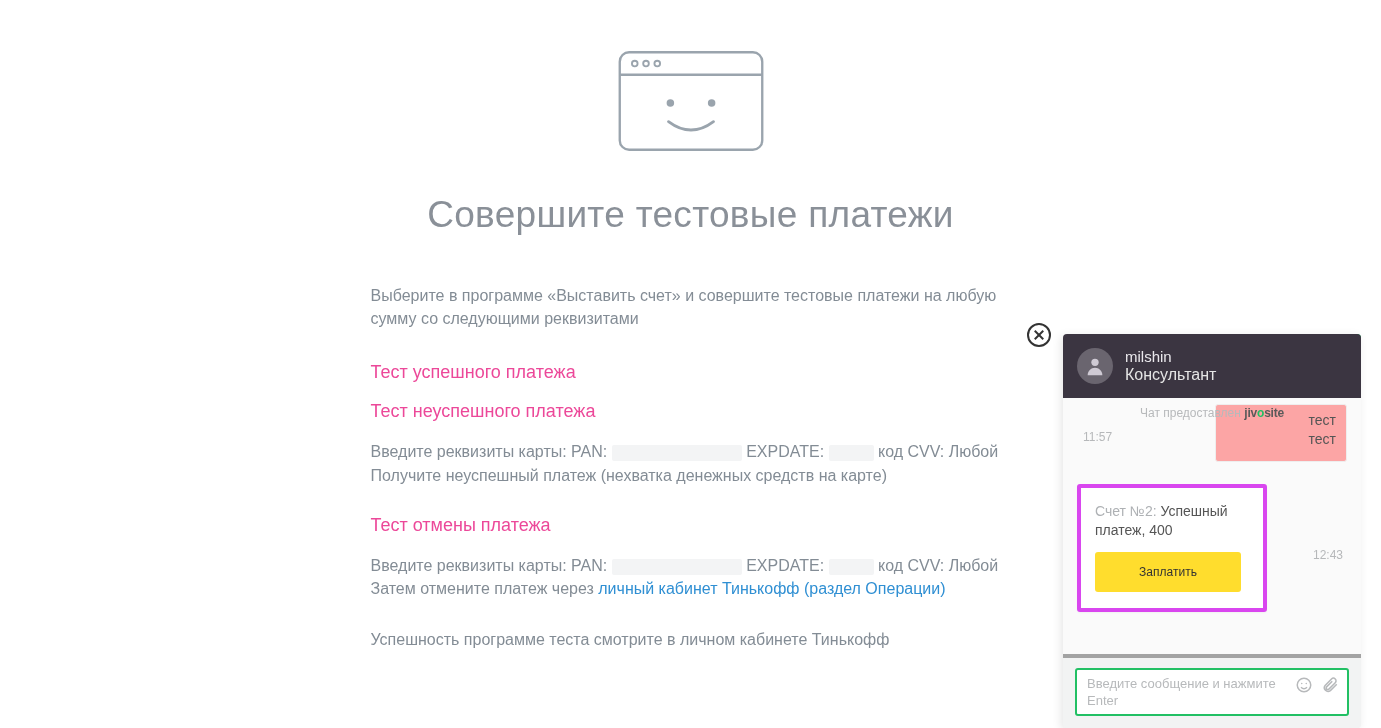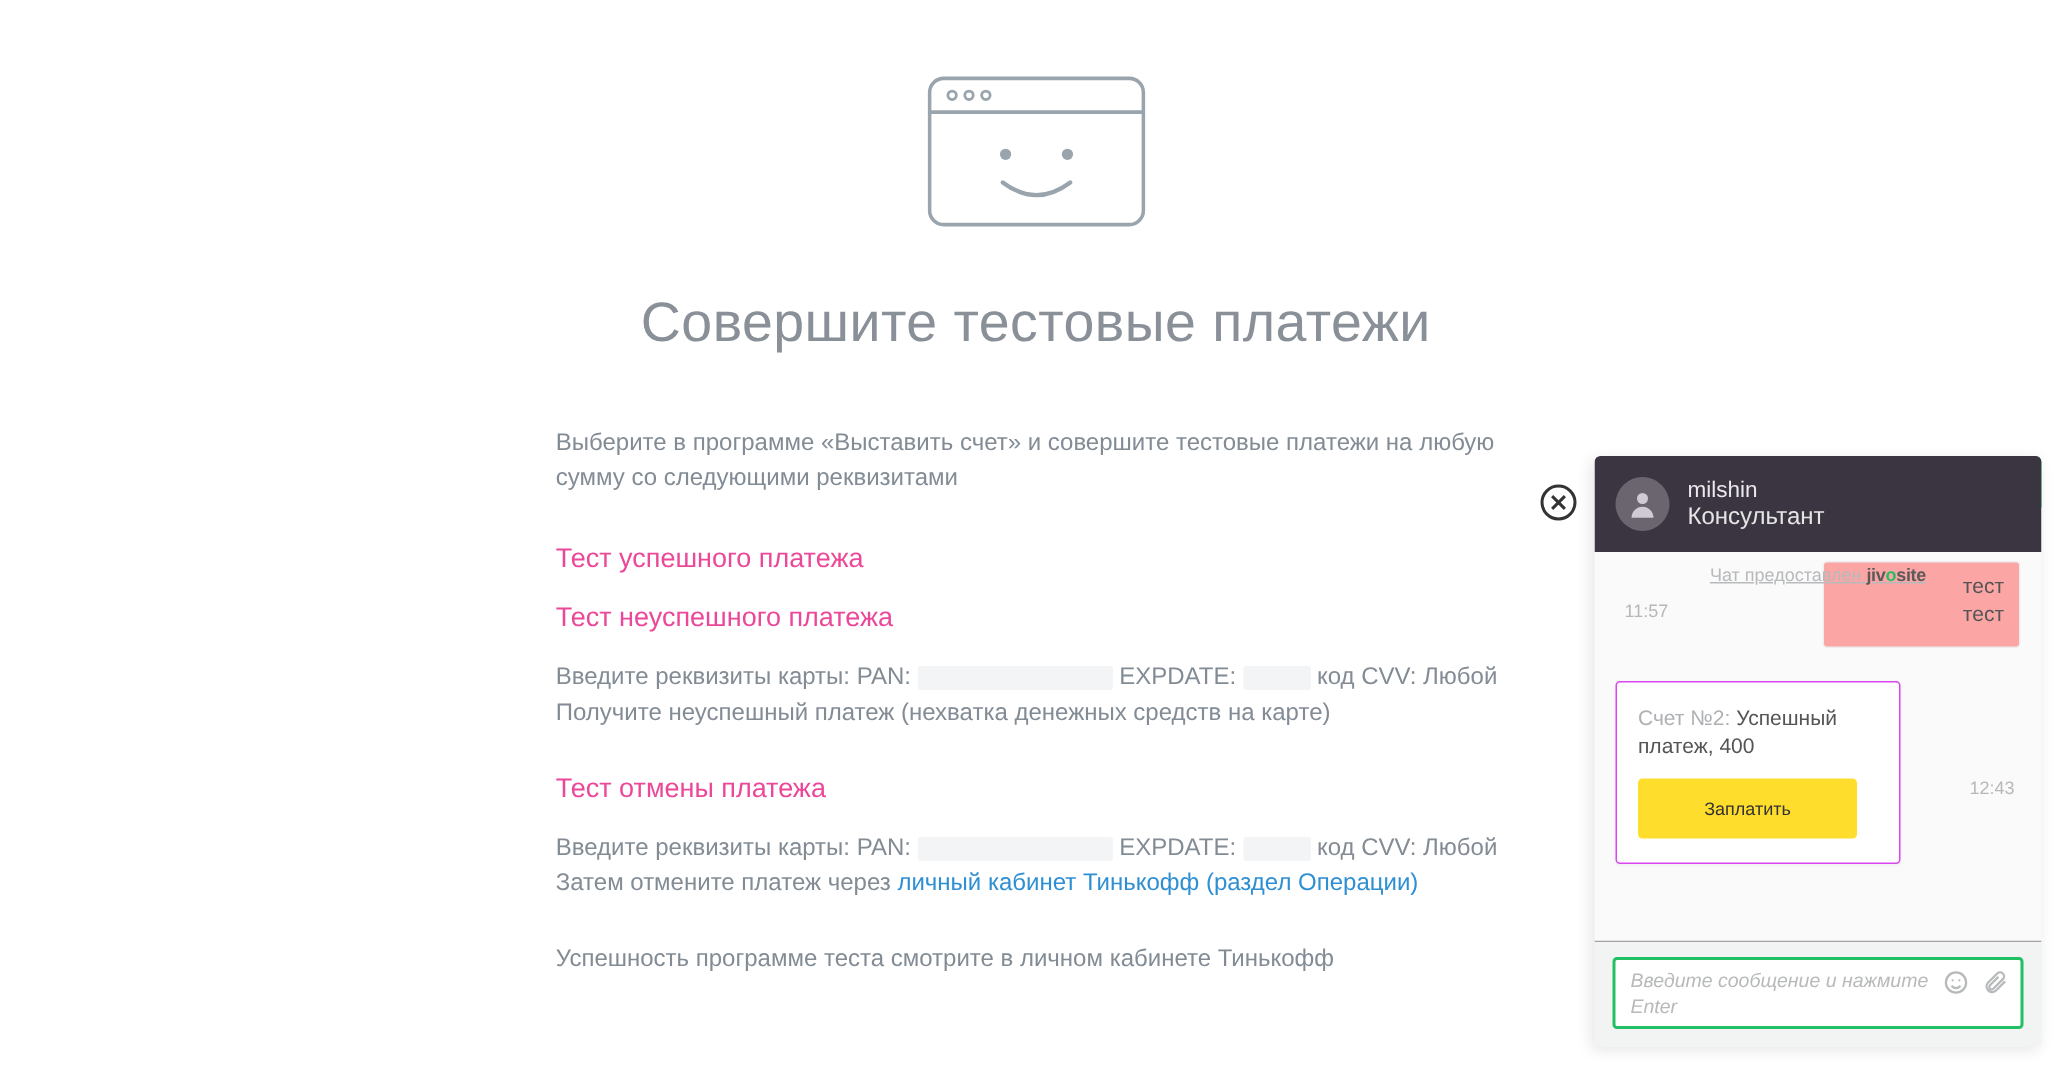--- a/index.html
+++ b/index.html
@@ -14,41 +14,41 @@
   p.footer-note { font-size: 16px; line-height: 1.45; color: #838c95; margin-top: 4px; }
   .mask { display: inline-block; background: #f3f4f5; color: transparent; border-radius: 2px; }
   .mask-lg { width: 130px; height: 16px; vertical-align: middle; }
   .mask-sm { width: 45px; height: 16px; vertical-align: middle; }
   a.link { color: #2f8fd3; text-decoration: none; }
   
   .chat-close { position: absolute; right: 330px; top: 323px; width: 24px; height: 24px; border: 2px solid #333; border-radius: 50%; background: #fff; cursor: pointer; z-index: 20; }
   .chat-close::before, .chat-close::after { content: ""; position: absolute; left: 4px; top: 9px; width: 12px; height: 2px; background: #333; }
   .chat-close::before { transform: rotate(45deg); }
   .chat-close::after  { transform: rotate(-45deg); }
-  .chat { position: absolute; right: 20px; top: 304px; width: 298px; height: 394px; background: #f2f3f3; border-radius: 4px; box-shadow: -2px 2px 10px rgba(0,0,0,0.10); overflow: hidden; display: flex; flex-direction: column; z-index: 15; }
+  .chat { position: absolute; right: 20px; top: 334px; width: 298px; height: 394px; background: #f2f3f3; border-radius: 4px; box-shadow: -2px 2px 10px rgba(0,0,0,0.10); overflow: hidden; display: flex; flex-direction: column; z-index: 15; }
   .chat::after { content:""; position:absolute; top:-12px; right:-12px; width:50px; height:50px; background:#22c064; border-radius:50%; }
   .chat-header { background: #3b3541; height: 64px; display: flex; align-items: center; padding: 0 14px; gap: 12px; position: relative; z-index: 2; }
   .chat-header::before { content:""; position:absolute; inset:0 0 auto 0; height:6px; }
   .avatar { width: 36px; height: 36px; border-radius: 50%; background: #6a656f; display:flex; align-items:center; justify-content:center; }
   .avatar svg { width: 22px; height: 22px; }
   .agent-name { color: #eae8ec; font-size: 15px; line-height: 1.25; }
   .agent-role { color: #e5e5e5; font-size: 16px; }
   .chat-body { flex: 1; background: #fafafa; position: relative; overflow: hidden; }
-  .provider { position: absolute; top: 8px; left: 0; right: 0; text-align: center; font-size: 12px; color: #b7b9bb; z-index: 4; text-decoration: underline; }
+  .provider { position: absolute; top: 8px; left: 0; right: 0; text-align: center; font-size: 12px; color: #b7b9bb; z-index: 4; }
   .jv { font-weight:700; color:#5a5a5a; letter-spacing:-0.2px; }
   .jv .dot-o { color:#22c064; }
   .msg-in { position: absolute; right: 14px; top: 6px; width: 132px; min-height: 58px; background: #fca5a5; border: 1px solid #eee; border-radius: 3px; padding: 6px 10px 6px 10px; font-size: 14px; color: #555; z-index: 3; }
   .msg-in .line { text-align: right; line-height: 1.35; }
   .ts-left { position: absolute; left: 20px; top: 32px; font-size: 12px; color: #b6b8ba; }
-  .card { position: absolute; left: 14px; top: 86px; width: 190px; background: #ffffff; border: 1px solid #d946ef; border-radius: 3px; padding: 14px 14px 16px; box-shadow: 0 1px 2px rgba(0,0,0,0.04); }
+  .card { position: absolute; left: 14px; top: 86px; width: 190px; background: #ffffff; border: 4px solid #d946ef; border-radius: 3px; padding: 14px 14px 16px; box-shadow: 0 1px 2px rgba(0,0,0,0.04); }
   .card-title { font-size: 14px; color: #555; line-height: 1.35; margin-bottom: 12px; }
   .card-title .muted { color: #aeb1b4; }
   .pay-btn { display: inline-block; width: 146px; height: 40px; background: #ffdd2d; color: #333; border: none; border-radius: 3px; font-size: 12px; cursor: pointer; }
   .ts-right { position: absolute; right: 18px; top: 150px; font-size: 12px; color: #b6b8ba; }
-  .chat-input-wrap { background: #f2f3f3; padding: 10px 12px 12px; border-top: 1px solid #a3a3a3; font-style: italic; }
+  .chat-input-wrap { background: #f2f3f3; padding: 10px 12px 12px; border-top: 4px solid #a3a3a3; }
   .chat-input { position: relative; border: 2px solid #22c064; border-radius: 3px; background: #fff; height: 48px; padding: 6px 58px 4px 10px; }
   .chat-input .ph { font-size: 13px; color: #b7b9bb; line-height: 1.3; }
   .chat-input .icons { position: absolute; right: 8px; top: 6px; display: flex; gap: 8px; }
   .icon-btn { width: 18px; height: 18px; color: #b7b9bb; }
 </style>
 </head>
 <body>
 
 <div class="page">
   <div class="content">

